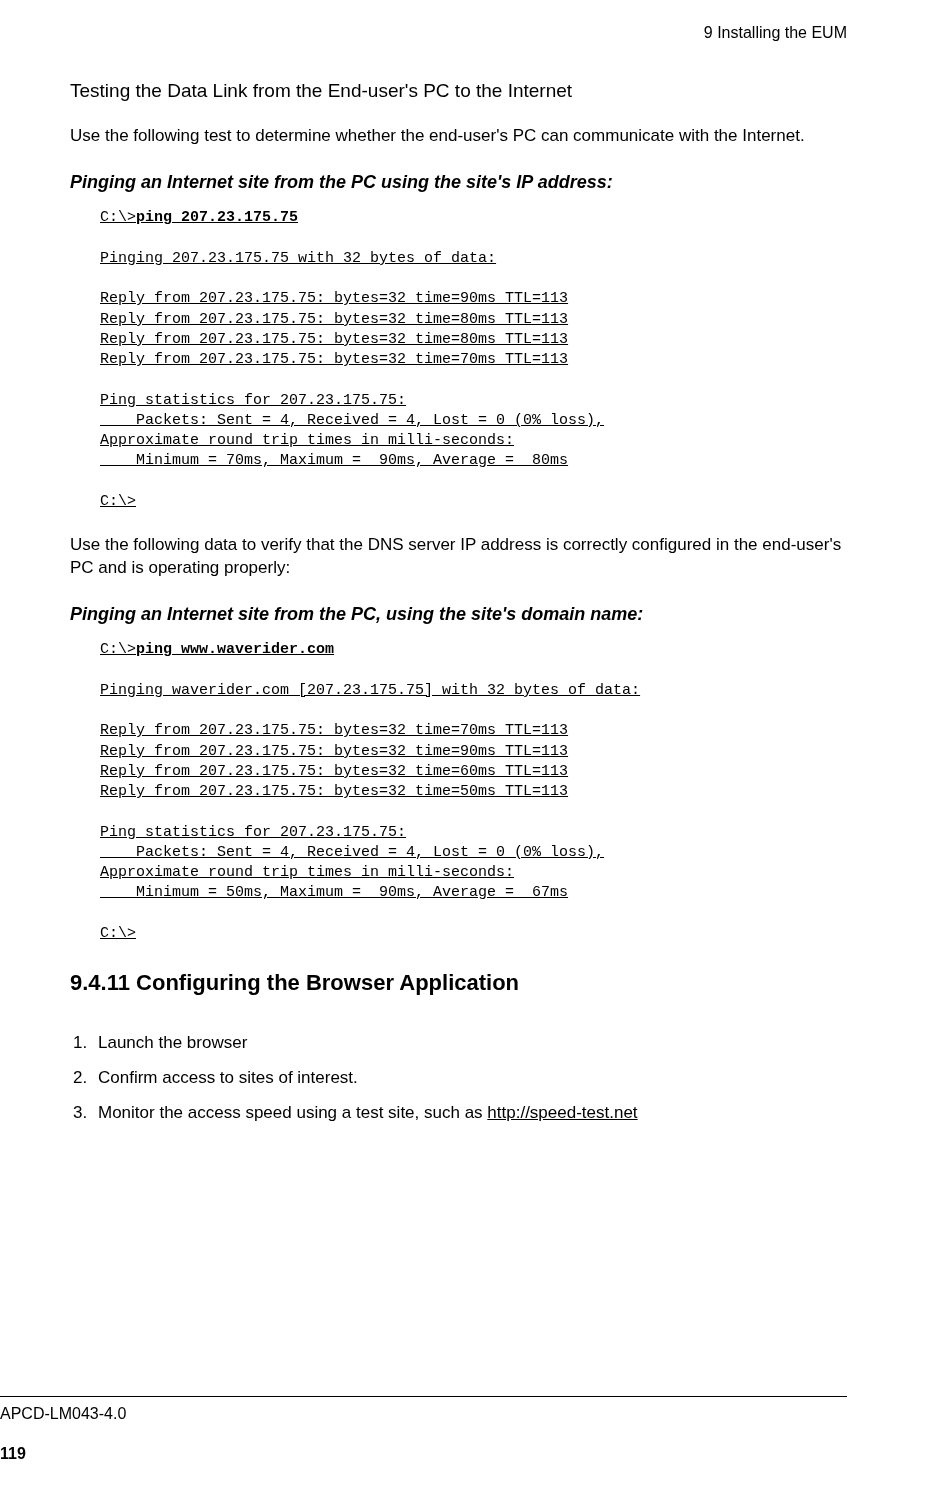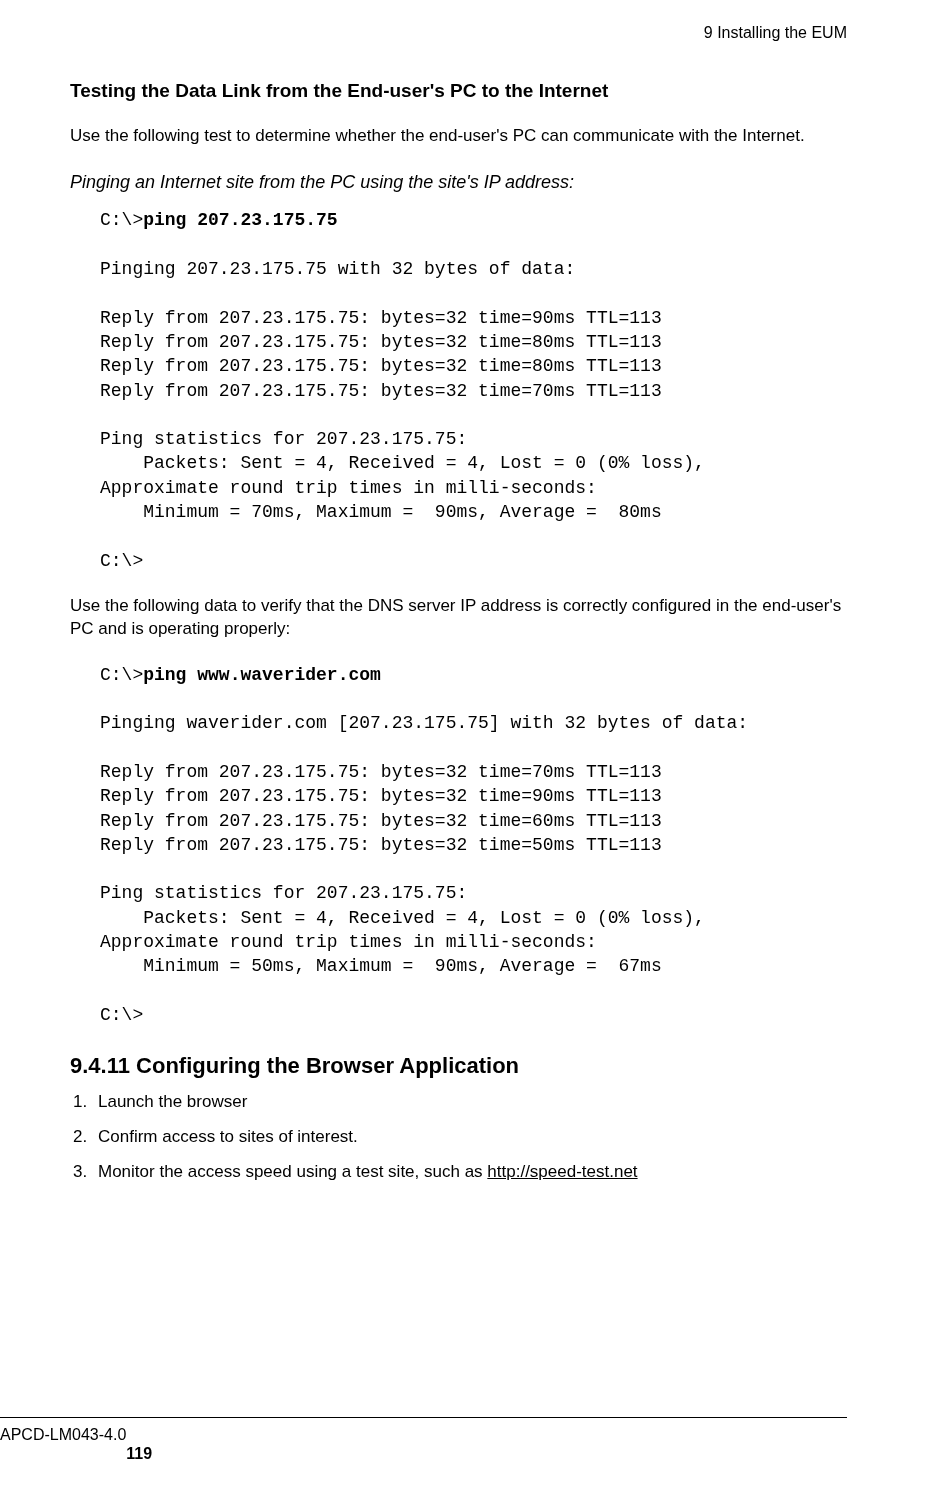--- a/index.html
+++ b/index.html
@@ -19,44 +19,45 @@
     box-sizing: border-box;
     padding: 22px 61px 0 70px;
   }
   .running-head {
     text-align: right;
     font-size: 16px;
     margin-bottom: 34px;
   }
   h2.section-title {
     font-size: 19px;
-    font-weight: bold;
+    font-weight: normal;
     margin: 0 0 22px 0;
   }
   p.body {
     margin: 0 0 22px 0;
   }
   h3.sub-head {
     font-size: 18px;
     font-style: italic;
-    font-weight: normal;
+    font-weight: bold;
     margin: 0 0 14px 0;
   }
   pre.code {
     font-family: "Courier New", Courier, monospace;
-    font-size: 18px;
+    font-size: 15px;
     line-height: 1.35;
     white-space: pre;
     margin: 0 0 22px 30px;
+    text-decoration: underline;
   }
   pre.code .cmd { font-weight: bold; }
   h2.num-head {
     font-size: 22px;
     font-weight: bold;
-    margin: 24px 0 10px 0;
+    margin: 24px 0 34px 0;
   }
   ol.steps {
     margin: 0 0 22px 22px;
     padding: 0;
   }
   ol.steps li {
     margin: 0 0 12px 0;
     padding-left: 6px;
   }
   .link { text-decoration: underline; }
@@ -66,22 +67,23 @@
     right: 0;
     bottom: 28px;
     padding: 0 61px 0 0;
   }
   .footer-rule {
     border-top: 1px solid #000;
     margin: 0 0 6px 0;
   }
   .footer-row {
     display: flex;
-    justify-content: flex-start;
+    justify-content: space-between;
     font-size: 16px;
+    flex-direction: column;
   }
   .footer-row .pn { font-weight: bold; margin-top: 19px; }
 </style>
 </head>
 <body>
 
 <div class="page">
 
   <div class="running-head">9  Installing the EUM</div>
 
@@ -102,20 +104,21 @@
 
 Ping statistics for 207.23.175.75:
     Packets: Sent = 4, Received = 4, Lost = 0 (0% loss),
 Approximate round trip times in milli-seconds:
     Minimum = 70ms, Maximum =  90ms, Average =  80ms
 
 C:\&gt;</span></pre>
 
   <p class="body">Use the following data to verify that the DNS server IP address is correctly configured in the end-user's PC and is operating properly:</p>
 
+  <h3 class="sub-head">Pinging an Internet site from the PC, using the site's domain name:</h3>
 
   <pre class="code"><span>C:\&gt;</span><span class="cmd">ping www.waverider.com</span><span>
 
 Pinging waverider.com [207.23.175.75] with 32 bytes of data:
 
 Reply from 207.23.175.75: bytes=32 time=70ms TTL=113
 Reply from 207.23.175.75: bytes=32 time=90ms TTL=113
 Reply from 207.23.175.75: bytes=32 time=60ms TTL=113
 Reply from 207.23.175.75: bytes=32 time=50ms TTL=113
 

